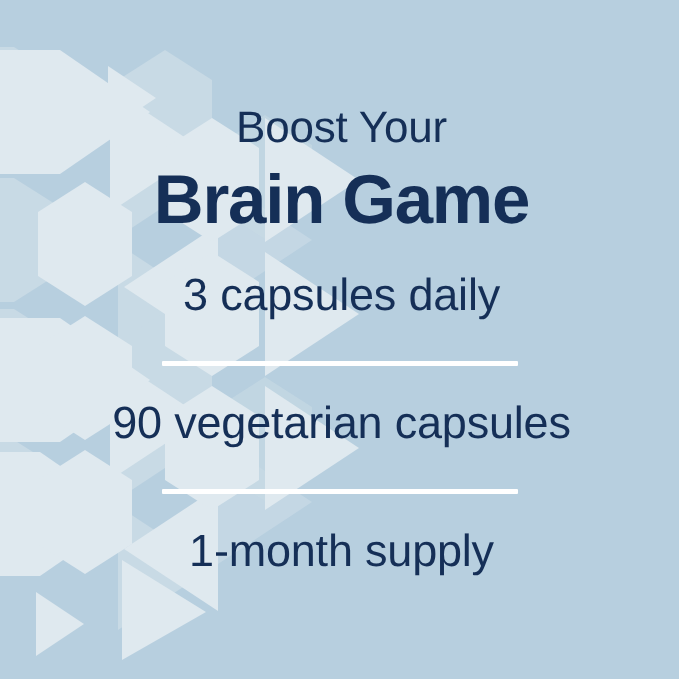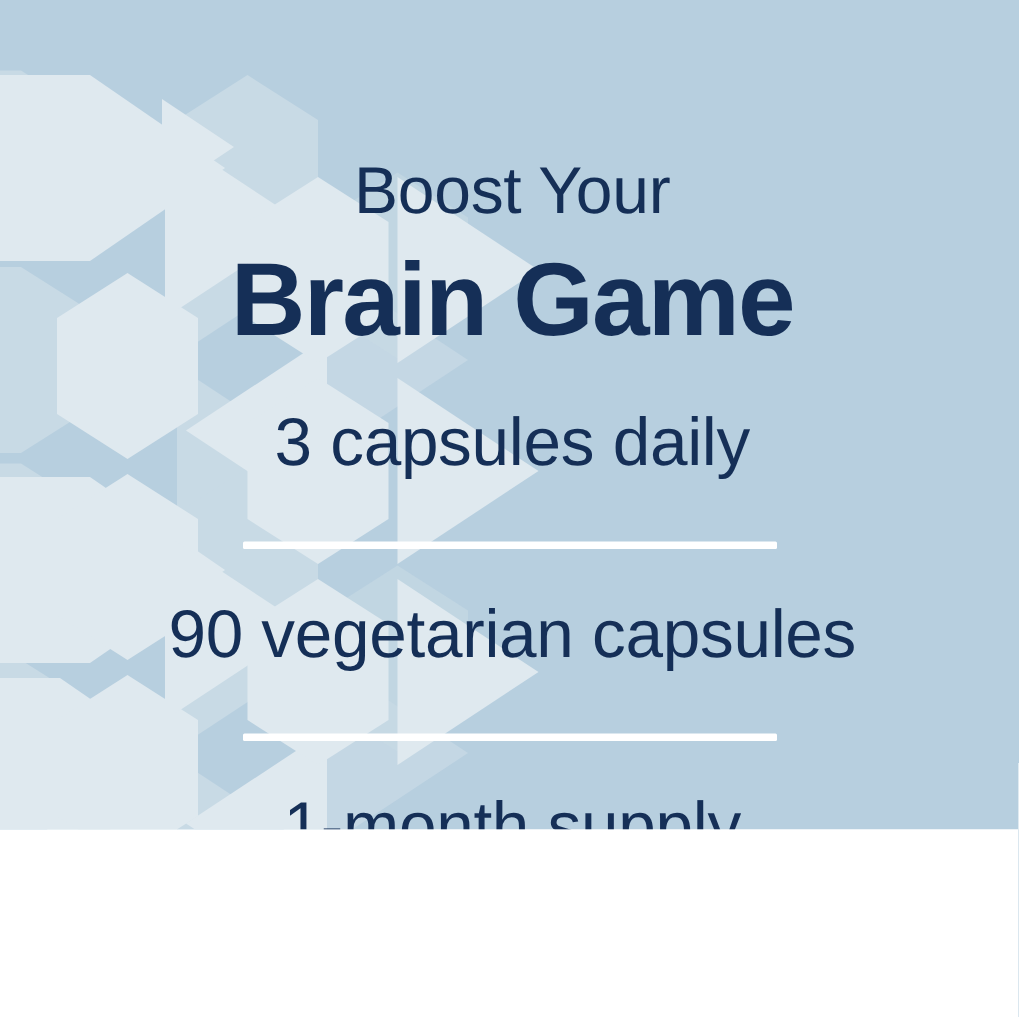--- a/index.html
+++ b/index.html
@@ -3,21 +3,21 @@
 <meta charset="utf-8">
 <style>
   html, body {
     margin: 0;
     padding: 0;
     background: #ffffff;
   }
   #card {
     position: relative;
     width: 679px;
-    height: 553px;
+    height: 679px;
     overflow: hidden;
     font-family: "Liberation Sans", sans-serif;
     background: #b7cfdf;
   }
   #pattern-layer {
     position: absolute;
     left: 0;
     top: 0;
     width: 679px;
     height: 679px;

